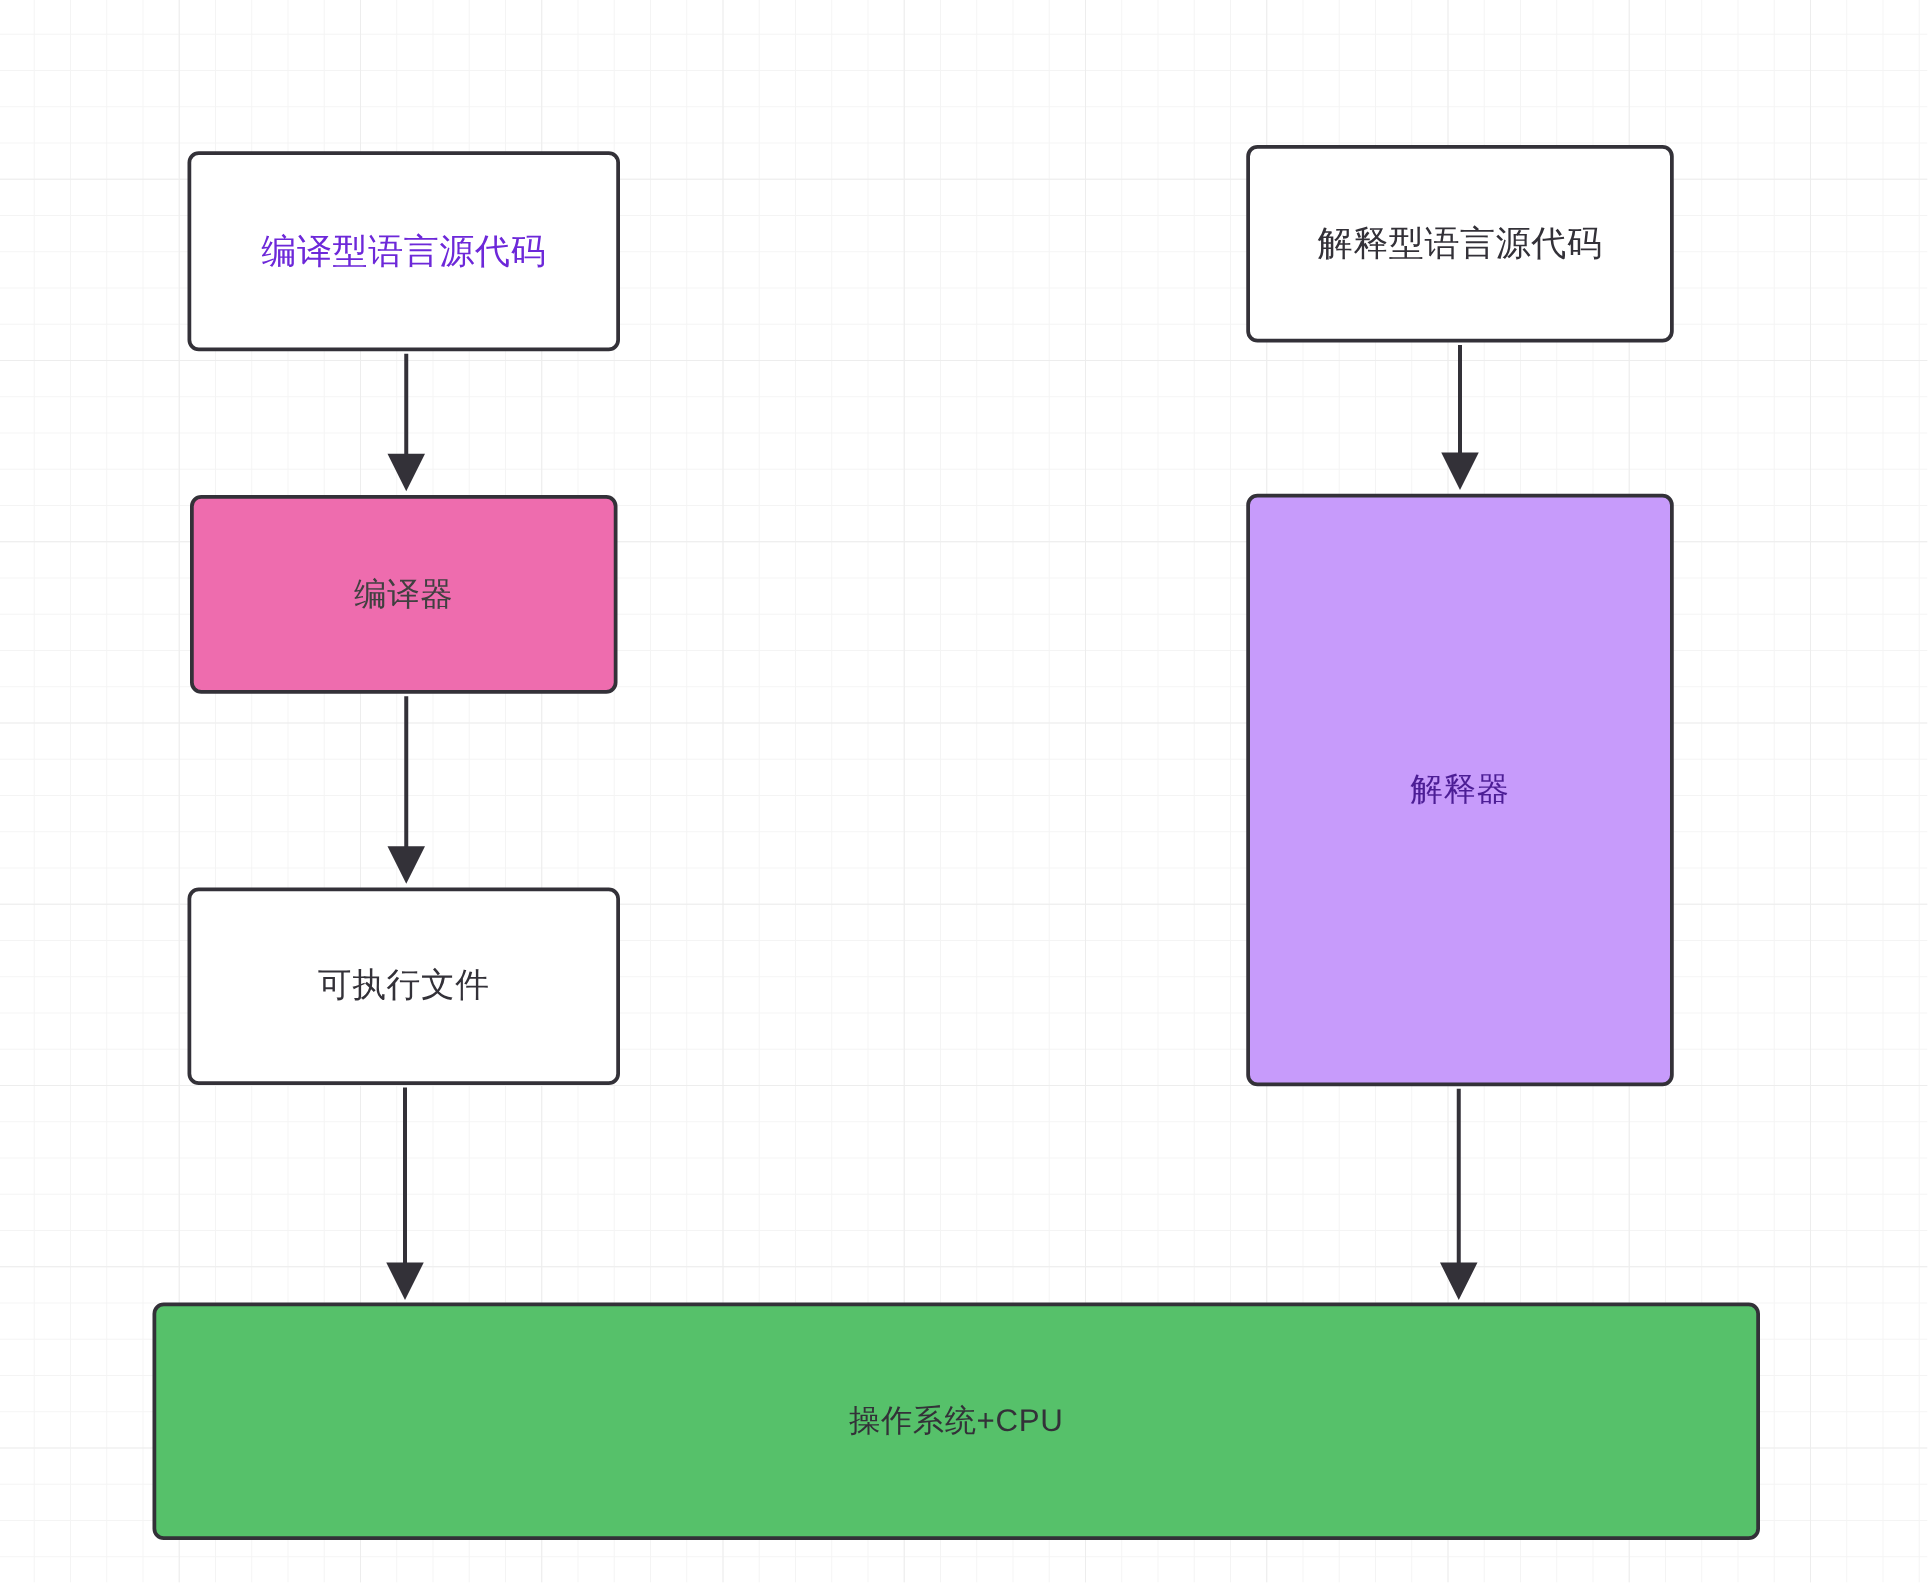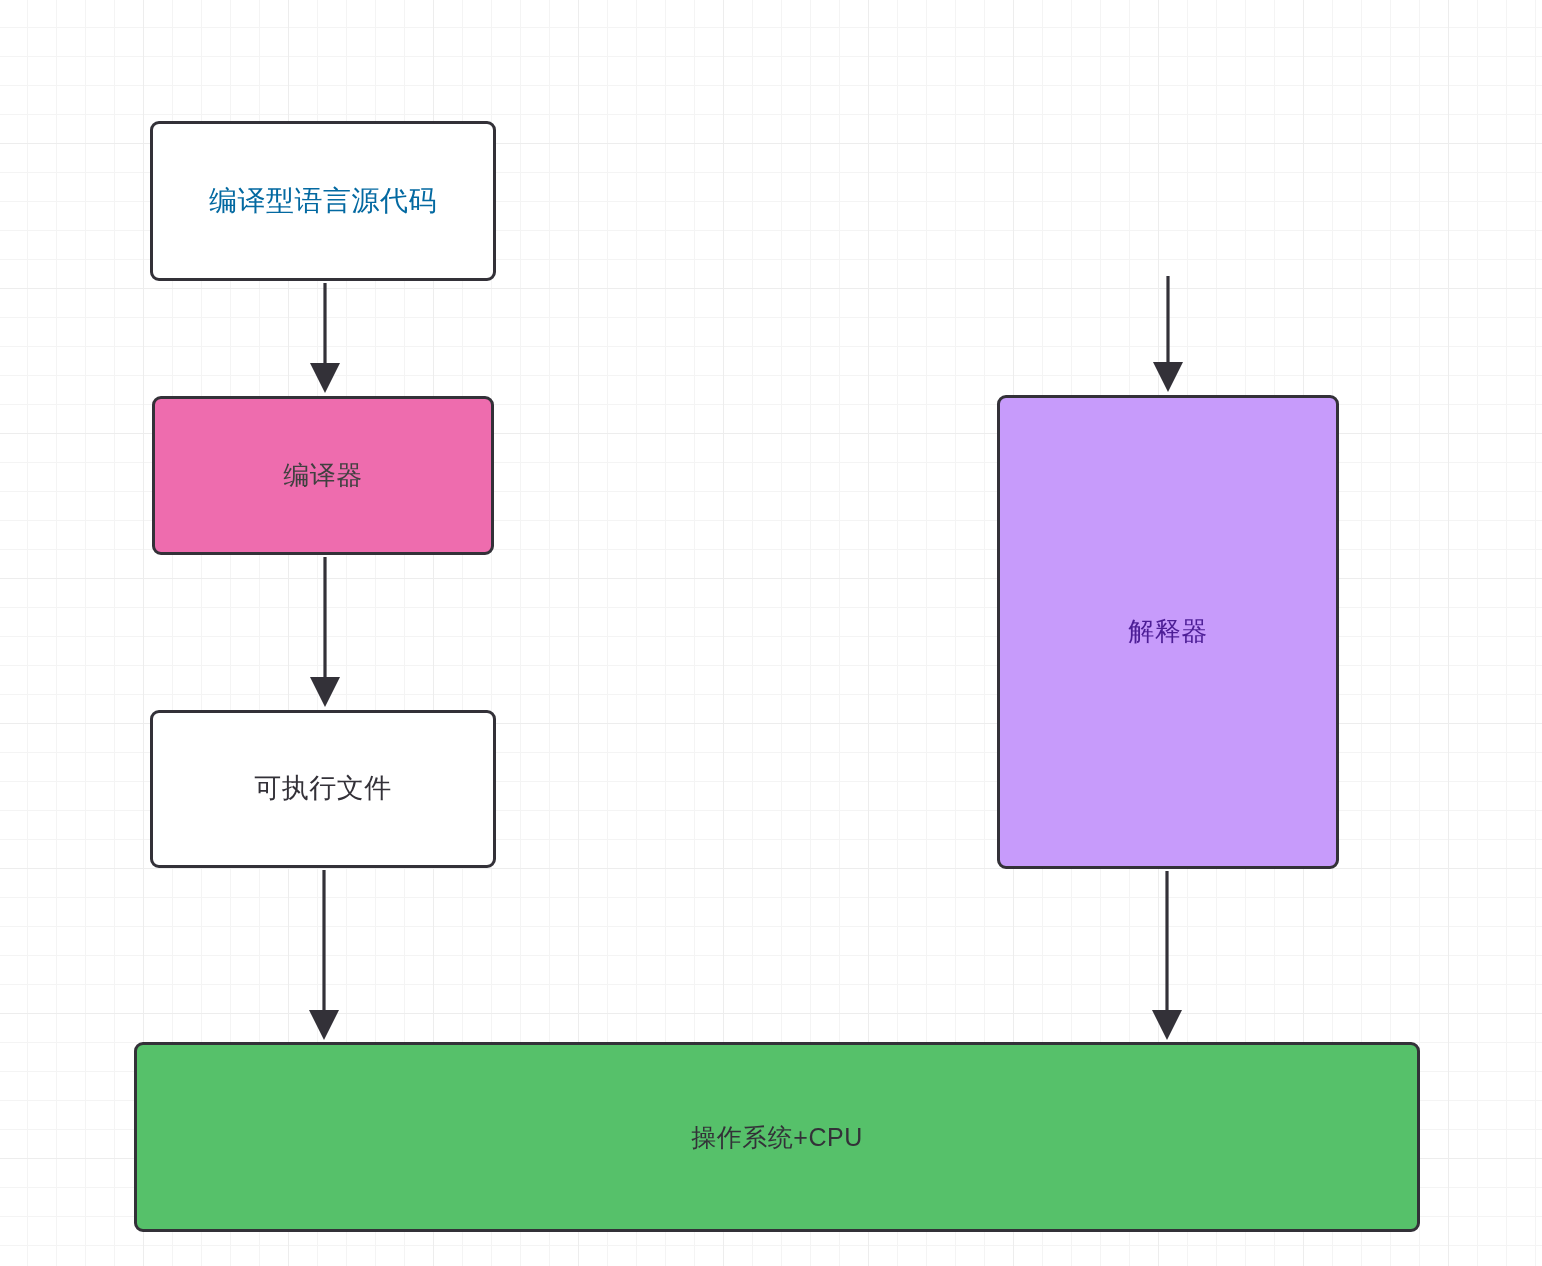--- a/index.html
+++ b/index.html
@@ -69,34 +69,37 @@
       <line x1="325" y1="557" x2="325" y2="681" class="edge-line"></line>
       <polygon points="310,677 340,677 325,707" class="edge-head"></polygon>
       <line x1="324" y1="870" x2="324" y2="1014" class="edge-line"></line>
       <polygon points="309,1010 339,1010 324,1040" class="edge-head"></polygon>
       <line x1="1168" y1="276" x2="1168" y2="366" class="edge-line"></line>
       <polygon points="1153,362 1183,362 1168,392" class="edge-head"></polygon>
       <line x1="1167" y1="871" x2="1167" y2="1014" class="edge-line"></line>
       <polygon points="1152,1010 1182,1010 1167,1040" class="edge-head"></polygon>
     </svg>
 
-  <div class="node" id="node-compiled-source" style="left: 150px; top: 121px; width: 346px; height: 160px; background: rgb(255, 255, 255); font-size: 28px; border-color: rgb(51, 49, 56); color: #0369a1;">
+  <div class="node" id="node-compiled-source" style="left: 150px; top: 121px; width: 346px; height: 160px; background: rgb(255, 255, 255); font-size: 28px; border-color: rgb(51, 49, 56); color: #6d28d9;">
     <span>编译型语言源代码</span>
   </div>
 
   <div class="node" id="node-compiler" style="left: 152px; top: 396px; width: 342px; height: 159px; background: rgb(238, 108, 174); font-size: 26px; border-color: rgb(51, 49, 56); color: #404040;">
     <span>编译器</span>
   </div>
 
   <div class="node" id="node-executable-file" style="left: 150px; top: 710px; width: 346px; height: 158px; background: rgb(255, 255, 255); font-size: 27px; border-color: rgb(51, 49, 56); color: rgb(51, 49, 56);">
     <span>可执行文件</span>
   </div>
 
+  <div class="node" id="node-interpreted-source" style="left: 997px; top: 116px; width: 342px; height: 158px; background: rgb(255, 255, 255); font-size: 28px; border-color: rgb(51, 49, 56); color: rgb(51, 49, 56);">
+    <span>解释型语言源代码</span>
+  </div>
 
   <div class="node" id="node-interpreter" style="left: 997px; top: 395px; width: 342px; height: 474px; background: rgb(199, 155, 251); font-size: 26px; border-color: rgb(51, 49, 56); color: #4c1d95;">
     <span>解释器</span>
   </div>
 
-  <div class="node" id="node-os-cpu" style="left: 122px; top: 1042px; width: 1286px; height: 190px; background: rgb(86, 193, 106); font-size: 25px; border-color: rgb(51, 49, 56); color: rgb(51, 49, 56); margin-left: 12px;">
+  <div class="node" id="node-os-cpu" style="left: 122px; top: 1042px; width: 1286px; height: 190px; background: rgb(86, 193, 106); font-size: 25px; border-color: rgb(51, 49, 56); color: rgb(51, 49, 56);">
     <span>操作系统+CPU</span>
   </div>
 
 </div>
 
 </body></html>

